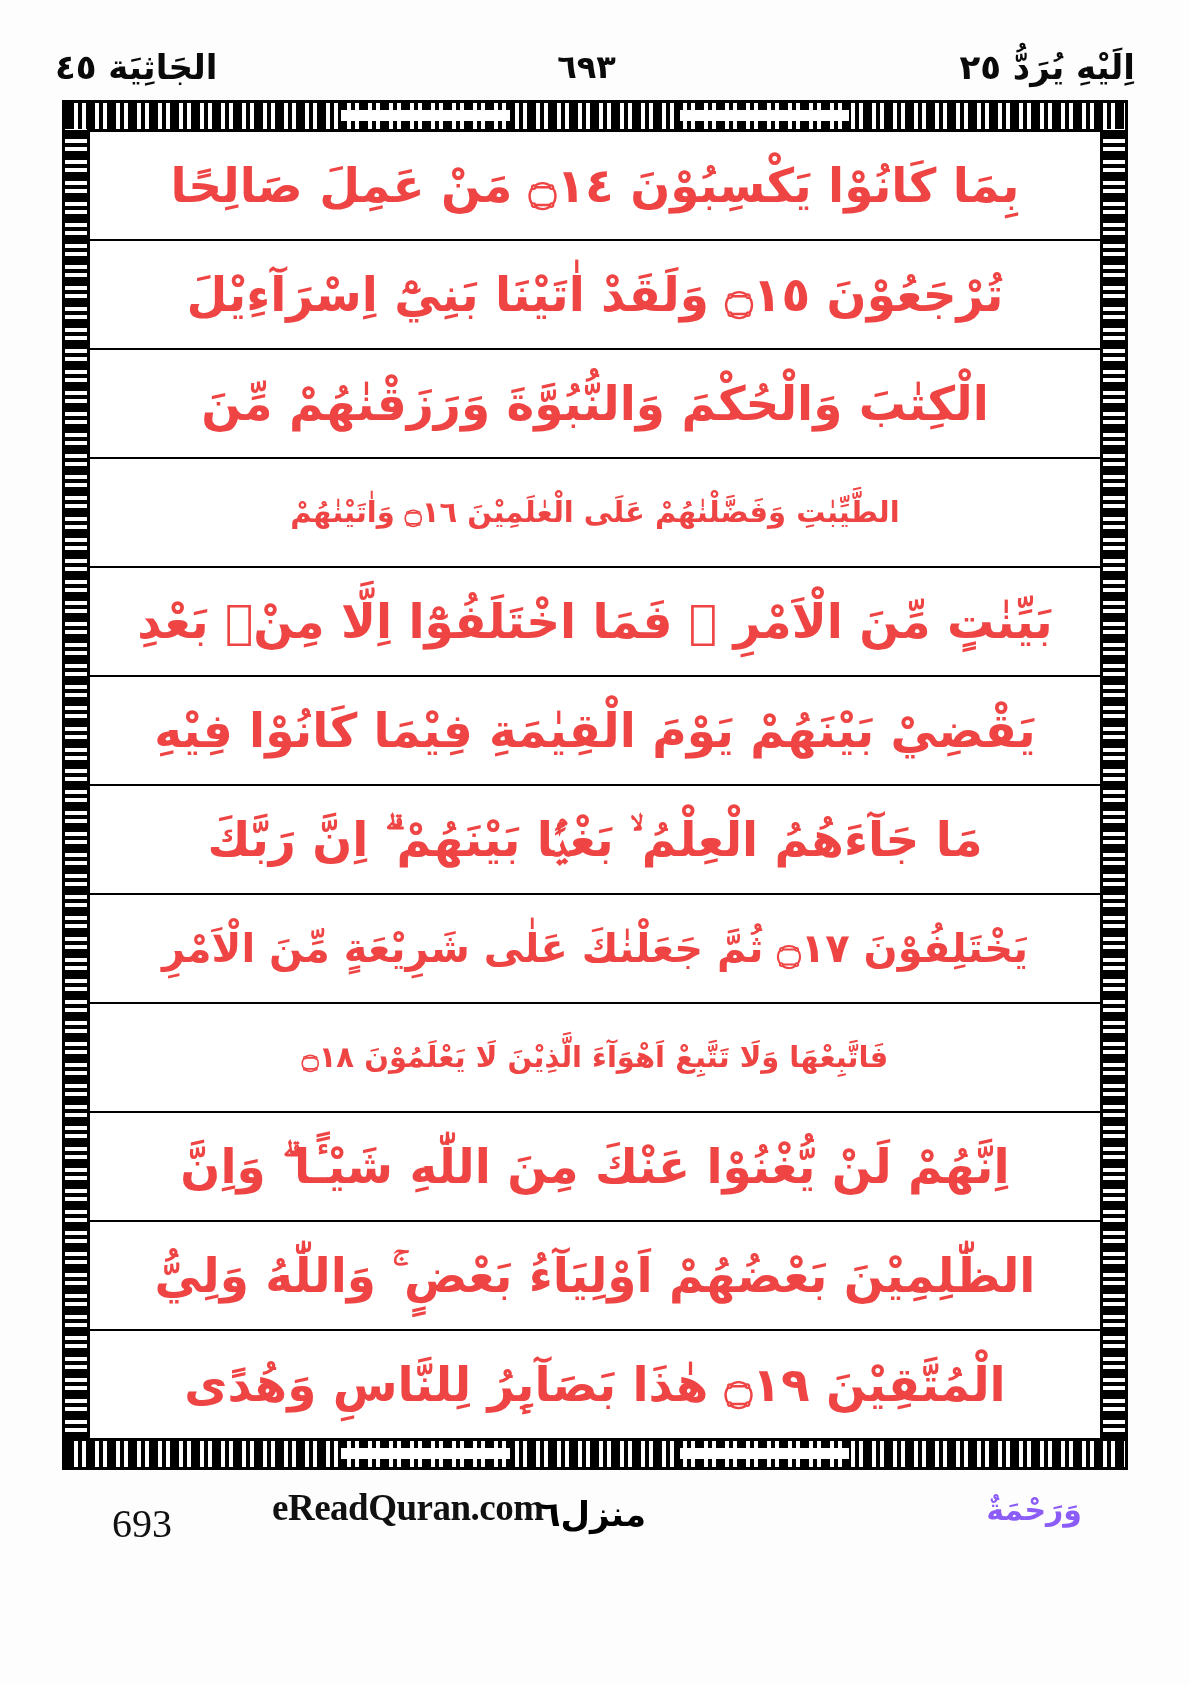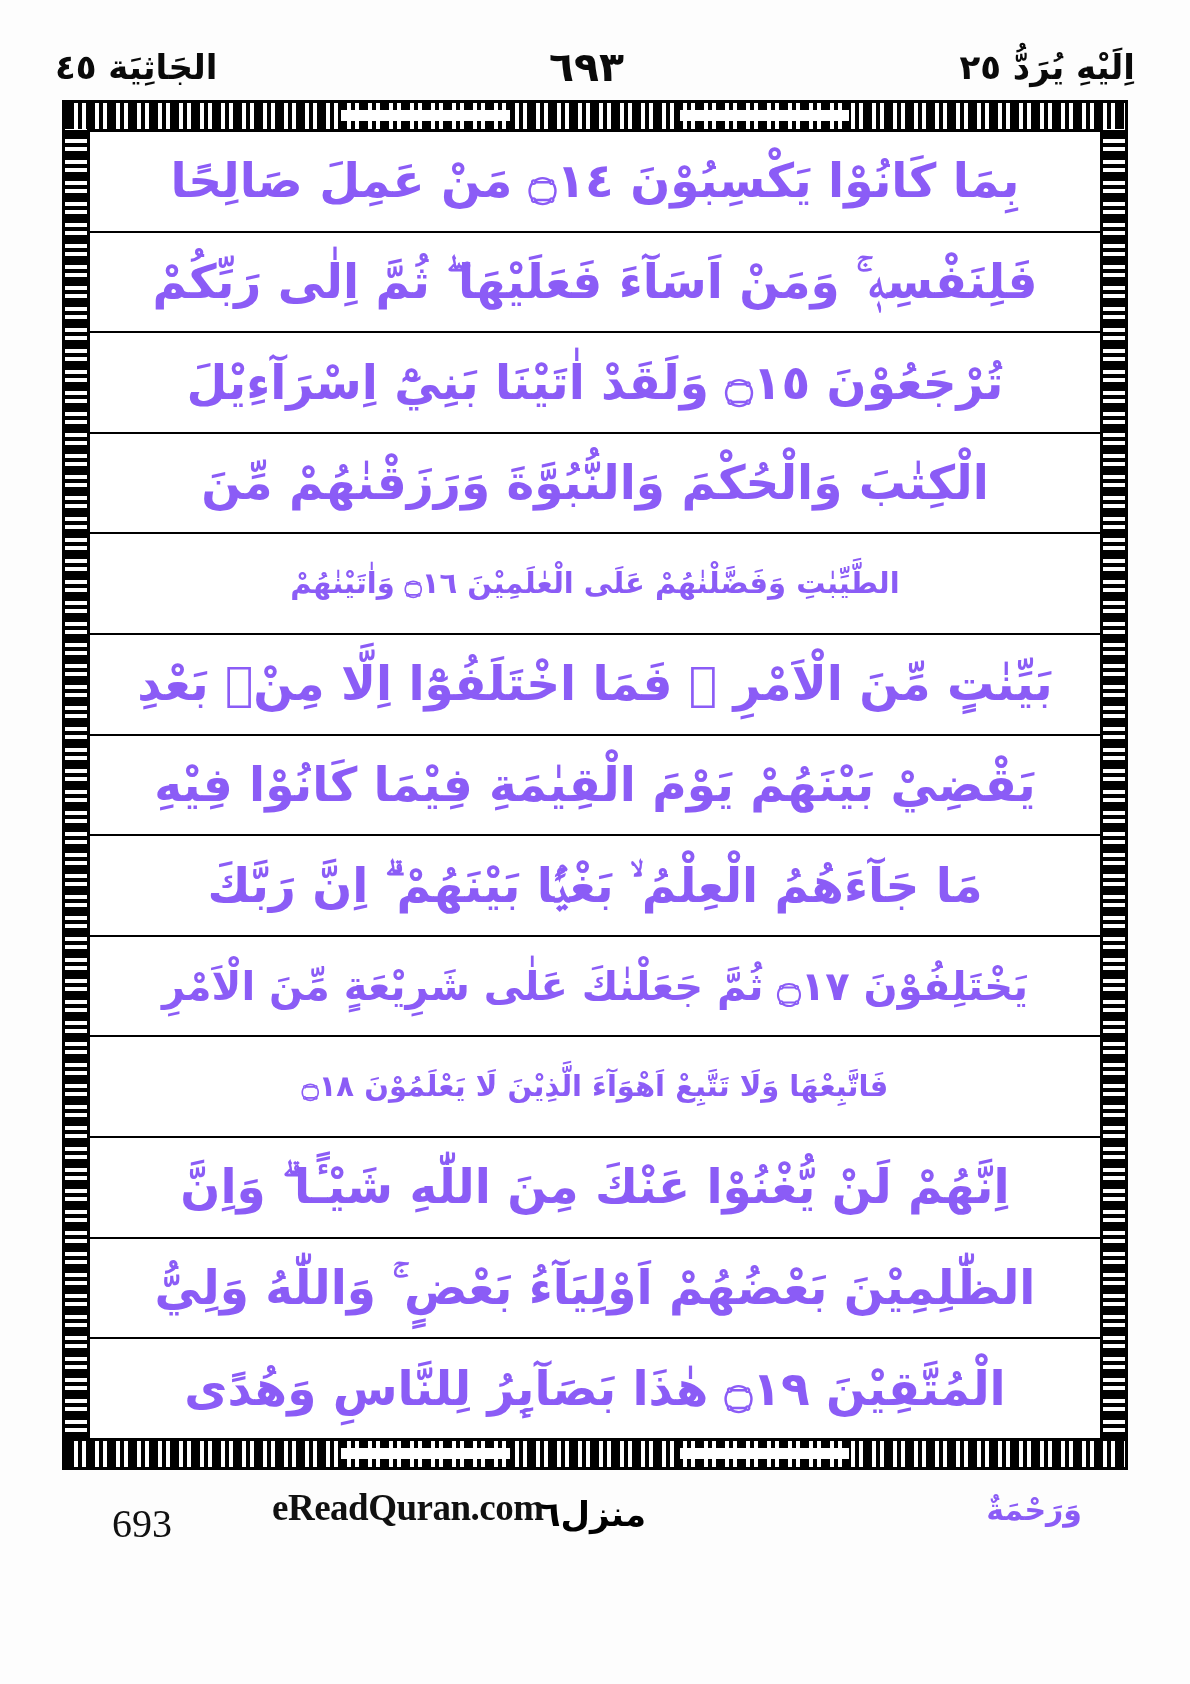--- a/index.html
+++ b/index.html
@@ -40,21 +40,21 @@
   .header-item {
     font-family: "DejaVu Sans", sans-serif;
     font-size: 34px;
     font-weight: bold;
     color: #0a0a0a;
     white-space: nowrap;
     letter-spacing: 0px;
     line-height: 1;
   }
   .header-juz   { padding-left: 14px; }
-  .header-page  { font-size: 41px; }
+  .header-page  { font-size: 32px; }
   .header-surah { padding-right: 10px; }
 
   
   .frame-outer {
     position: absolute;
     left: 62px;
     top: 100px;
     width: 1066px;
     height: 1370px;
     box-sizing: border-box;
@@ -139,21 +139,21 @@
     box-sizing: border-box;
   }
   .aya-line:last-child { border-bottom: none; justify-content: center; }
 
   .aya-text {
     font-family: "DejaVu Sans", sans-serif;
     font-size: 47px;
     font-weight: bold;
     line-height: 1.02;
     white-space: nowrap;
-    color: #8b5cf6;
+    color: #ef4444;
     direction: rtl;
     unicode-bidi: isolate;
     transform: scaleX(1.0);
   }
   
   .aya-line.long .aya-text { font-size: 29px; }
   .aya-line.xlong .aya-text { font-size: 40px; }
 
   
   .footer {
@@ -224,23 +224,20 @@
     <div class="band top"></div>
     <div class="band bottom"></div>
     <div class="sideband left"></div>
     <div class="sideband right"></div>
 
     <div class="frame-inner">
       <div class="aya-line">
         <span class="aya-text">بِمَا كَانُوْا يَكْسِبُوْنَ ۝١٤ مَنْ عَمِلَ صَالِحًا</span>
       </div>
       <div class="aya-line">
-        <span class="aya-text">فَلِنَفْسِهٖ ۚ وَمَنْ اَسَآءَ فَعَلَيْهَا ۖ ثُمَّ اِلٰى رَبِّكُمْ</span>
-      </div>
-      <div class="aya-line">
         <span class="aya-text">تُرْجَعُوْنَ ۝١٥ وَلَقَدْ اٰتَيْنَا بَنِيْٓ اِسْرَآءِيْلَ</span>
       </div>
       <div class="aya-line">
         <span class="aya-text">الْكِتٰبَ وَالْحُكْمَ وَالنُّبُوَّةَ وَرَزَقْنٰهُمْ مِّنَ</span>
       </div>
       <div class="aya-line long">
         <span class="aya-text">الطَّيِّبٰتِ وَفَضَّلْنٰهُمْ عَلَى الْعٰلَمِيْنَ ۝١٦ وَاٰتَيْنٰهُمْ</span>
       </div>
       <div class="aya-line">
         <span class="aya-text">بَيِّنٰتٍ مِّنَ الْاَمْرِ ۚ فَمَا اخْتَلَفُوْٓا اِلَّا مِنْۢ بَعْدِ</span>

